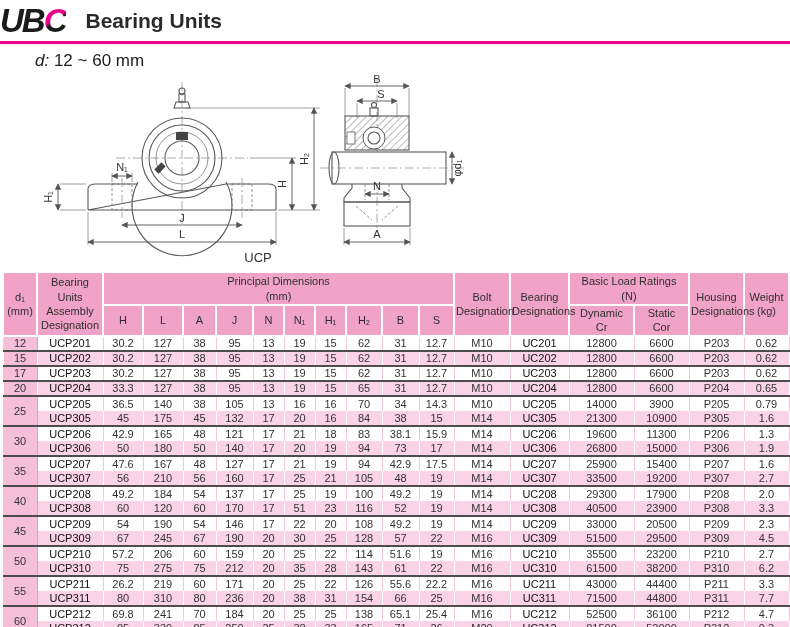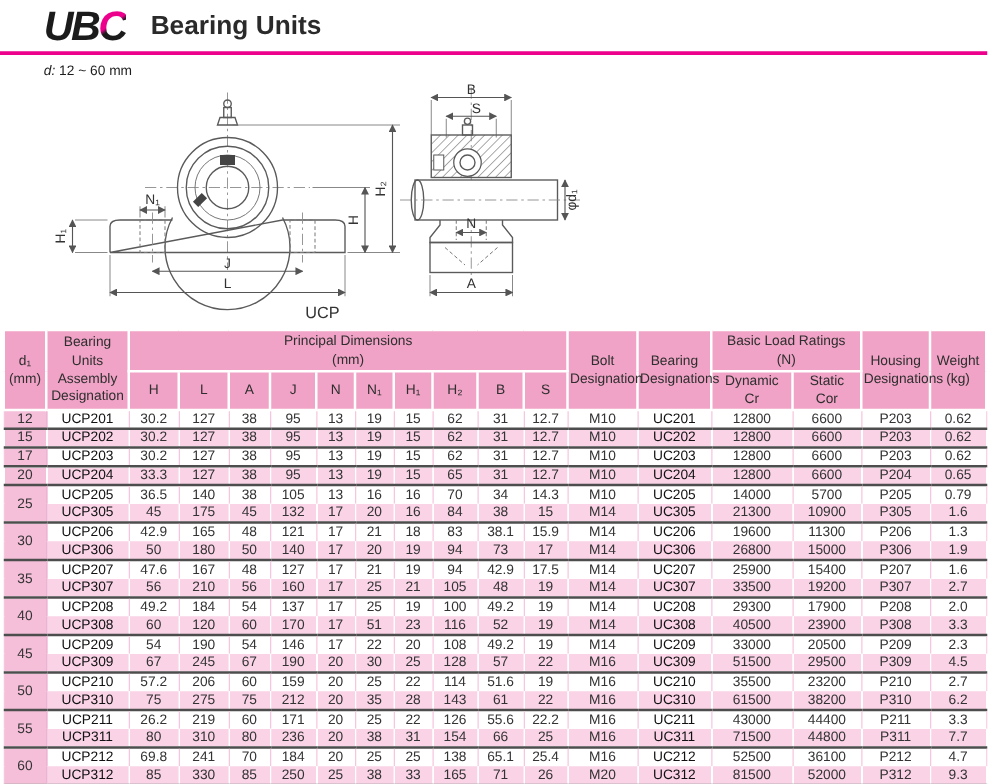--- a/index.html
+++ b/index.html
@@ -9,28 +9,28 @@
     --dcol:#F5BFD9;
     --dark:#4d4d4d;
     --ink:#222;
     --dline:#5a5a5a;
   }
   *{box-sizing:border-box;margin:0;padding:0}
   body{background:#fff;font-family:"Liberation Sans","DejaVu Sans",sans-serif;color:var(--ink)}
   .page{position:relative;width:790px;height:627px;background:#fff;overflow:hidden}
 
   
-  .topbar{display:flex;align-items:center;height:44px;padding-left:35px;border-bottom:3px solid var(--magenta)}
+  .topbar{display:flex;align-items:center;height:44px;border-bottom:3px solid var(--magenta)}
   .logo{font-style:italic;font-weight:900;font-size:33px;letter-spacing:-2px;color:#1b1b1b;line-height:1}
   .logo .c{color:#1b1b1b}
   @supports ((-webkit-background-clip:text) or (background-clip:text)){
     .logo .c{background:linear-gradient(145deg,var(--magenta) 46%,#1b1b1b 54%);-webkit-background-clip:text;background-clip:text;color:transparent}
   }
   .title{margin-left:20px;font-size:21px;font-weight:bold;color:#2a2a2a}
-  .subtitle{margin:7px 12px 0 35px;font-size:11px;color:#1d1d1d}
+  .subtitle{margin:7px 12px 0 35px;font-size:17px;color:#1d1d1d}
   .subtitle::first-letter{font-style:italic}
 
   
   .drawwrap{height:196px;margin-top:1px}
   svg{display:block}
   .ol{fill:none;stroke:var(--dline);stroke-width:1.1}
   .thin{fill:none;stroke:#777;stroke-width:.8}
   .cl{fill:none;stroke:#888;stroke-width:.7;stroke-dasharray:9 3 2 3}
   .dsh{fill:none;stroke:#777;stroke-width:.8;stroke-dasharray:3 2}
   .dim{fill:none;stroke:#555;stroke-width:.9}
@@ -320,21 +320,21 @@
           <td>105</td>
           <td>13</td>
           <td>16</td>
           <td>16</td>
           <td>70</td>
           <td>34</td>
           <td>14.3</td>
           <td>M10</td>
           <td class="bold">UC205</td>
           <td>14000</td>
-          <td>5700</td>
+          <td>3900</td>
           <td>P205</td>
           <td>0.79</td>
         </tr>
         <tr class="pink gend">
           <td class="bold">UCP305</td>
           <td>45</td>
           <td>175</td>
           <td>45</td>
           <td>132</td>
           <td>17</td>

